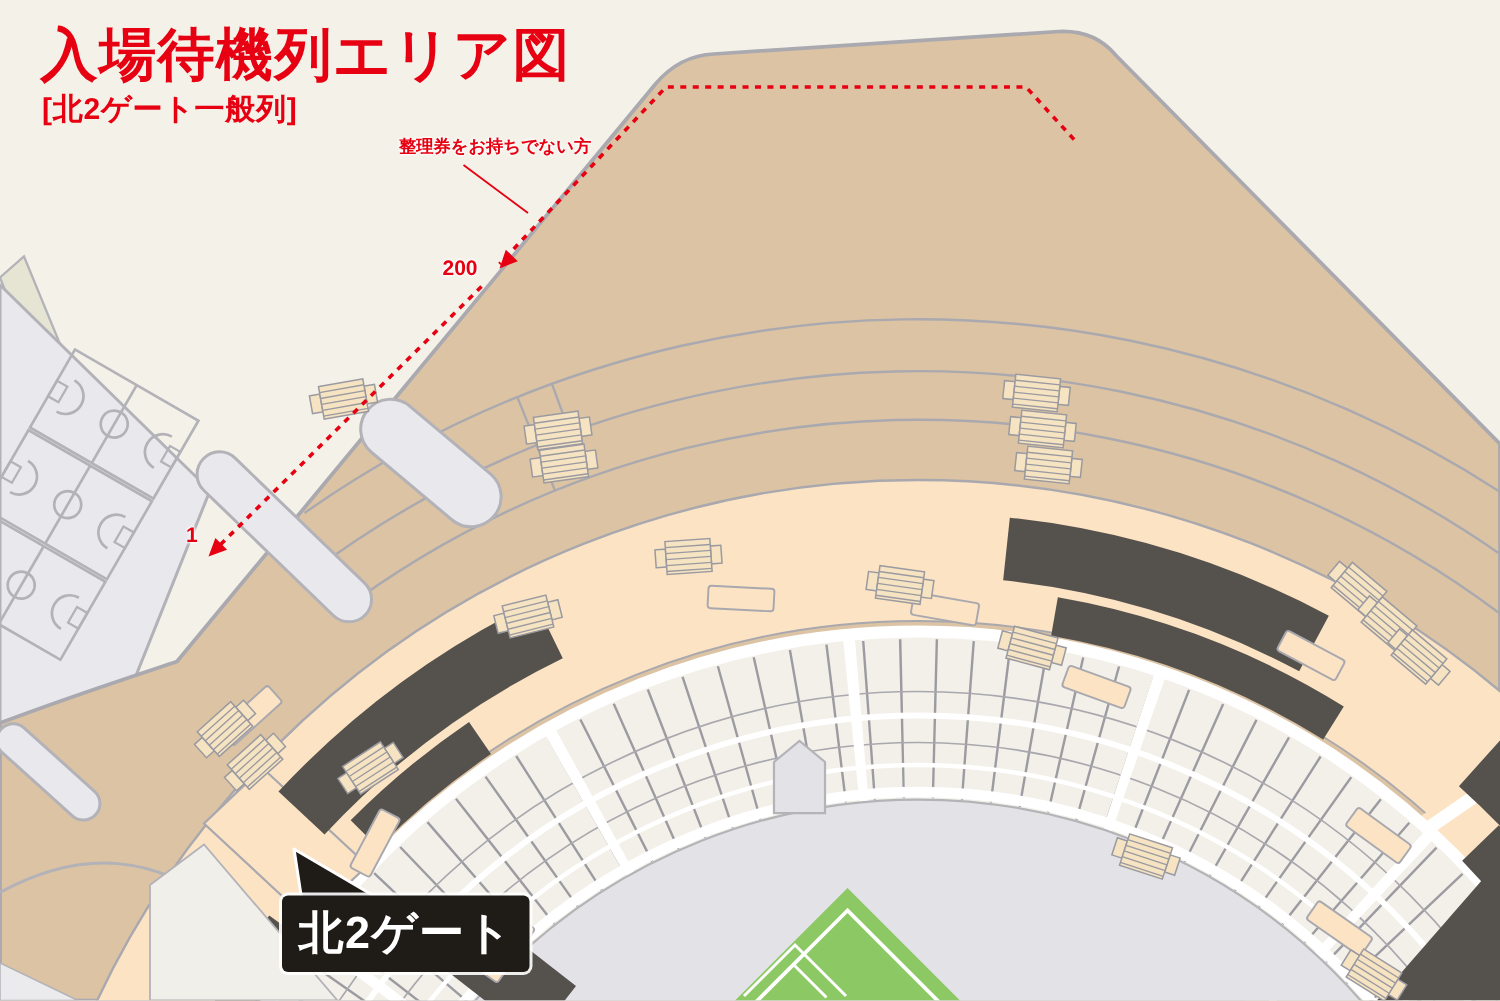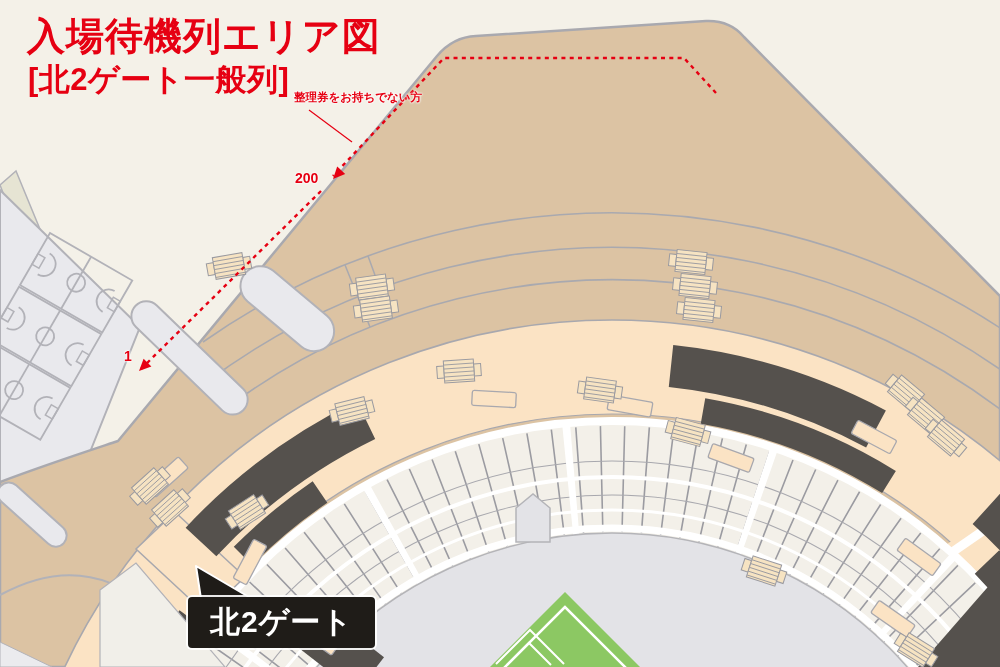--- a/index.html
+++ b/index.html
@@ -3,29 +3,29 @@
 <meta charset="utf-8">
 <style>
   html,body{margin:0;padding:0;background:#ccc;}
   .screen{
     position:relative;width:1000px;height:667px;overflow:hidden;
     background:#e5e5e5;font-family:"Liberation Sans",sans-serif;
   }
   .screen svg{position:absolute;left:0;top:0;}
   .ovl{position:absolute;white-space:nowrap;}
   .title{left:27px;top:11px;font-size:38px;font-weight:bold;color:#e60012;letter-spacing:1px;}
-  .subtitle{left:28px;top:59px;font-size:31px;font-weight:bold;color:#e60012;letter-spacing:0.5px;}
+  .subtitle{left:28px;top:59px;font-size:20px;font-weight:bold;color:#e60012;letter-spacing:0.5px;}
   .qnote{left:266px;top:90px;font-size:11.5px;font-weight:bold;color:#e60012;
-    text-shadow:0 0 2px #fff,0 0 2px #fff,0 0 3px #fff;margin-left:28px;}
+    text-shadow:0 0 2px #fff,0 0 2px #fff,0 0 3px #fff;}
   .qnum{font-size:14px;font-weight:bold;color:#e60012;
     text-shadow:0 0 2px #fff,0 0 2px #fff,0 0 3px #fff;}
   .n100{left:295px;top:170px;}
   .n1{left:124px;top:348px;}
   .callout{
-    left:188px;top:597px;width:187px;height:51px;background:#1f1c18;border-radius:4px;
+    left:188px;top:597px;width:165px;height:51px;background:#1f1c18;border-radius:4px;
     display:flex;align-items:center;justify-content:center;color:#fff;font-size:30px;
     font-weight:bold;letter-spacing:1px;box-shadow:0 0 0 2px rgba(255,255,255,.9);text-align:center;
   }
 </style>
 </head>
 <body>
 
 <div class="screen">
 
 <svg width="1000" height="667" viewBox="0 0 1000 667">

